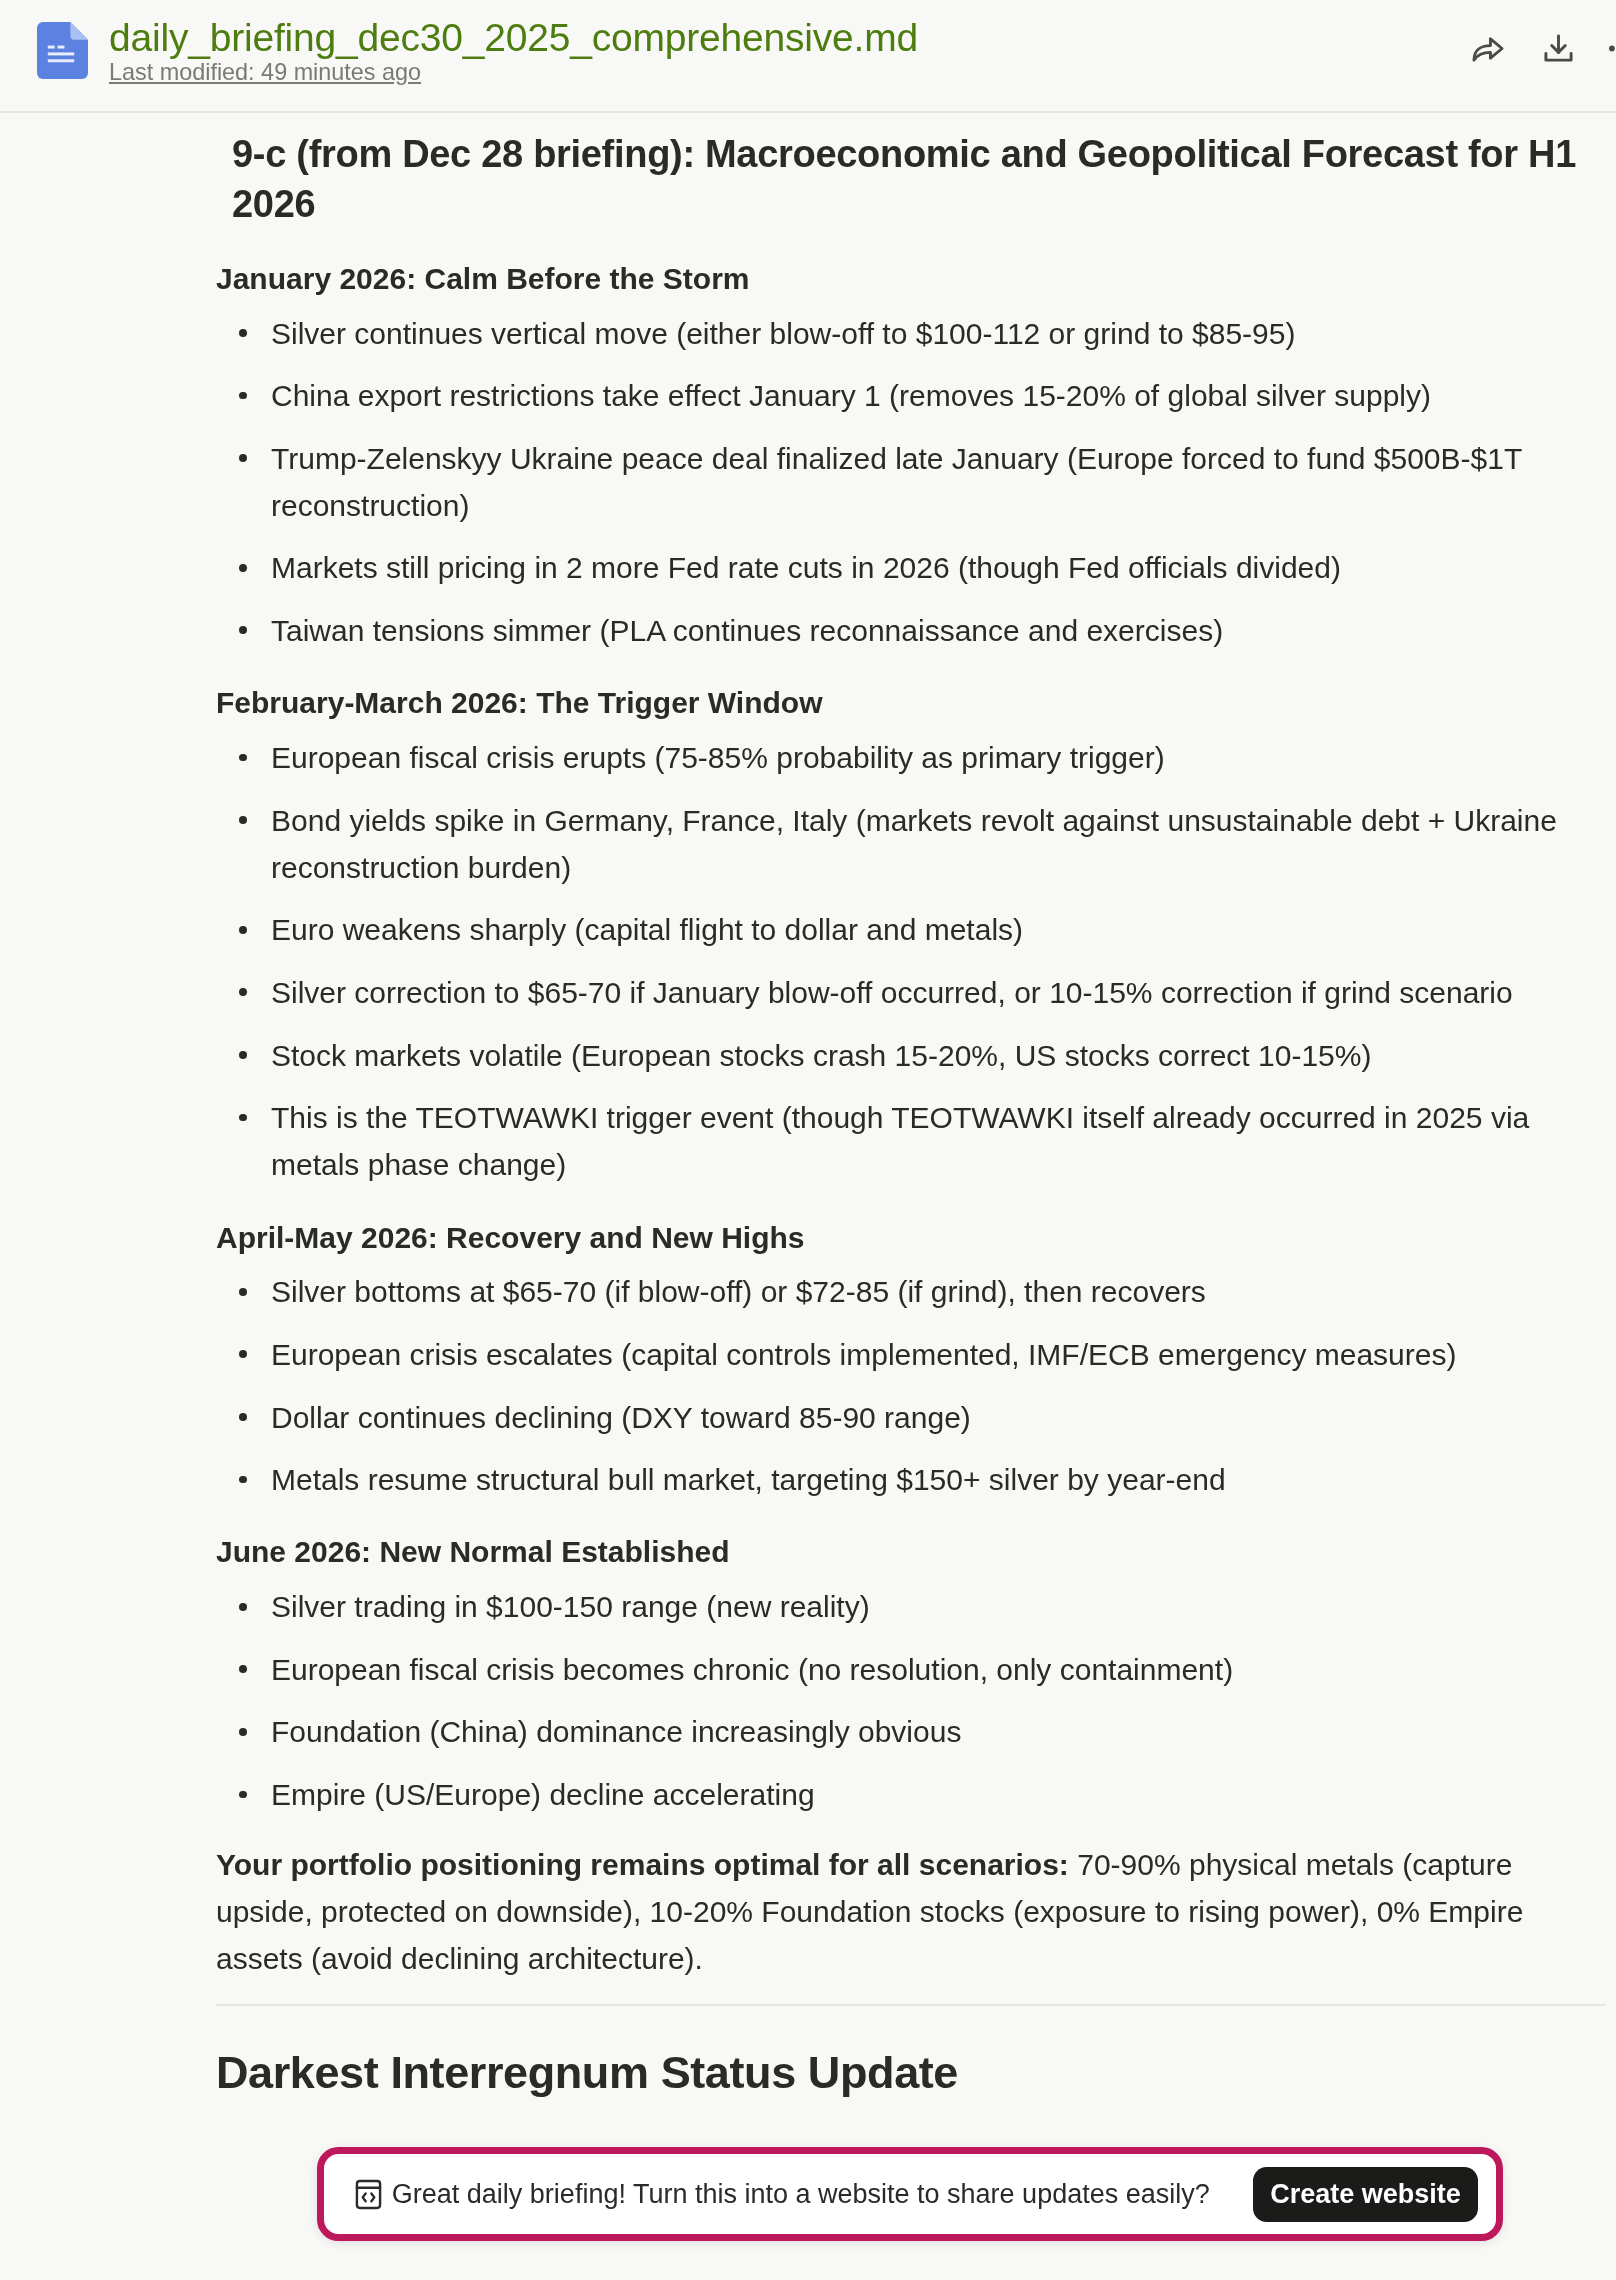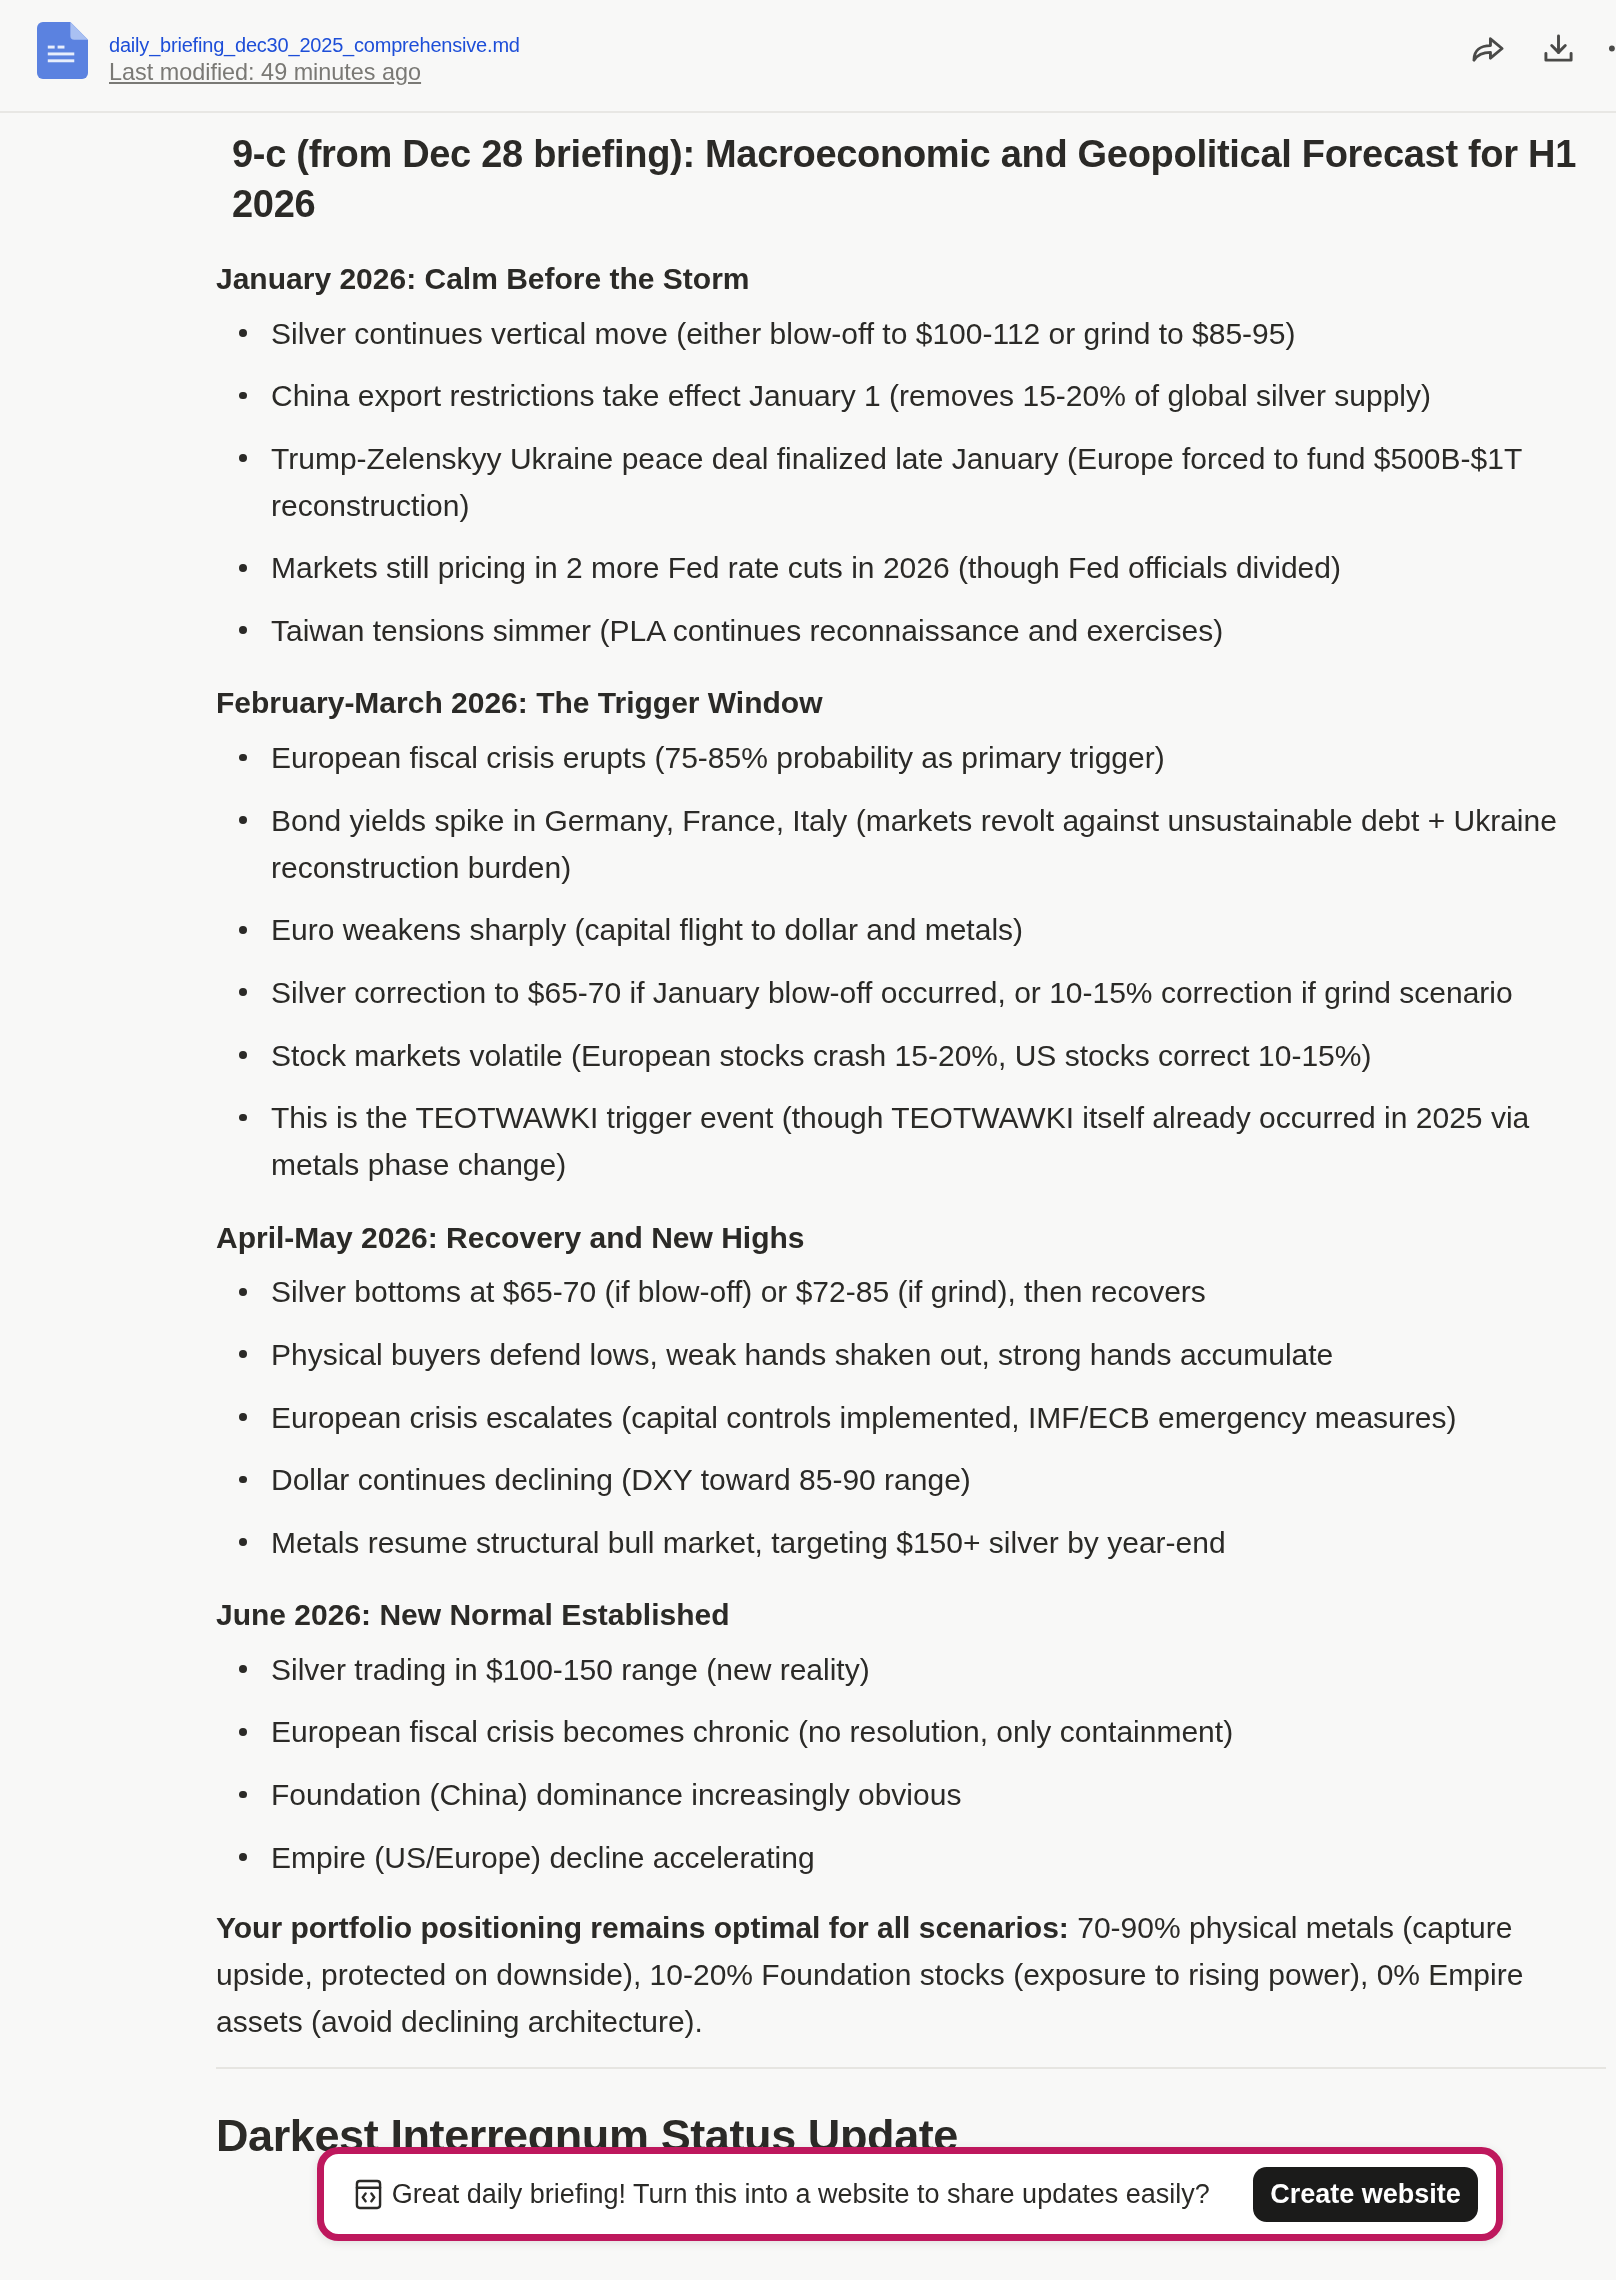--- a/index.html
+++ b/index.html
@@ -7,21 +7,21 @@
       width: 1617px; height: 2280px; overflow: hidden; position: relative;
       background: #f8f8f7; color: #2b2a27;
       font-family: "Liberation Sans", "DejaVu Sans", sans-serif;
     }
     .header {
       position: absolute; left: 0; top: 0; width: 1617px; height: 113px;
       background: #f8f8f7; border-bottom: 2px solid #e8e7e4; box-sizing: border-box;
       z-index: 5;
     }
     .file-icon { position: absolute; left: 37px; top: 22.4px; width: 51px; height: 57px; }
-    .file-title { position: absolute; left: 109px; top: 15.6px; font-size: 20px; color: #1d4ed8; letter-spacing: -0.2px; white-space: nowrap; margin-top: 18px; }
+    .file-title { position: absolute; left: 109px; top: 15.6px; font-size: 39px; color: #4d7c0f; letter-spacing: -0.2px; white-space: nowrap; }
     .file-meta { position: absolute; left: 109px; top: 59px; font-size: 23.4px; color: #7a7975; white-space: nowrap; text-decoration: underline; }
     .hdr-btn { position: absolute; top: 27px; width: 47px; height: 47px; display: flex; align-items: center; justify-content: center; cursor: pointer; }
     .hdr-btn.share { left: 1465px; }
     .hdr-btn.download { left: 1535px; }
     .hdr-btn.more { left: 1607px; width: 19.5px; justify-content: flex-start; }
     .content {
       position: absolute; left: 216px; top: 113px; width: 1390px;
     }
     h2.section-title {
       margin: 16px; padding-top: 0; font-size: 38px; font-weight: bold; line-height: 50px;
@@ -120,21 +120,20 @@
       <li>Silver correction to $65-70 if January blow-off occurred, or 10-15% correction if grind scenario</li>
       <li>Stock markets volatile (European stocks crash 15-20%, US stocks correct 10-15%)</li>
       <li>This is the TEOTWAWKI trigger event (though TEOTWAWKI itself already occurred in 2025 via metals phase change)</li>
     </ul>
   </div>
 
   <div>
     <h3 class="sub-title">April-May 2026: Recovery and New Highs</h3>
     <ul class="bullets">
       <li>Silver bottoms at $65-70 (if blow-off) or $72-85 (if grind), then recovers</li>
-      <li>Physical buyers defend lows, weak hands shaken out, strong hands accumulate</li>
       <li>European crisis escalates (capital controls implemented, IMF/ECB emergency measures)</li>
       <li>Dollar continues declining (DXY toward 85-90 range)</li>
       <li>Metals resume structural bull market, targeting $150+ silver by year-end</li>
     </ul>
   </div>
 
   <div>
     <h3 class="sub-title">June 2026: New Normal Established</h3>
     <ul class="bullets">
       <li>Silver trading in $100-150 range (new reality)</li>

